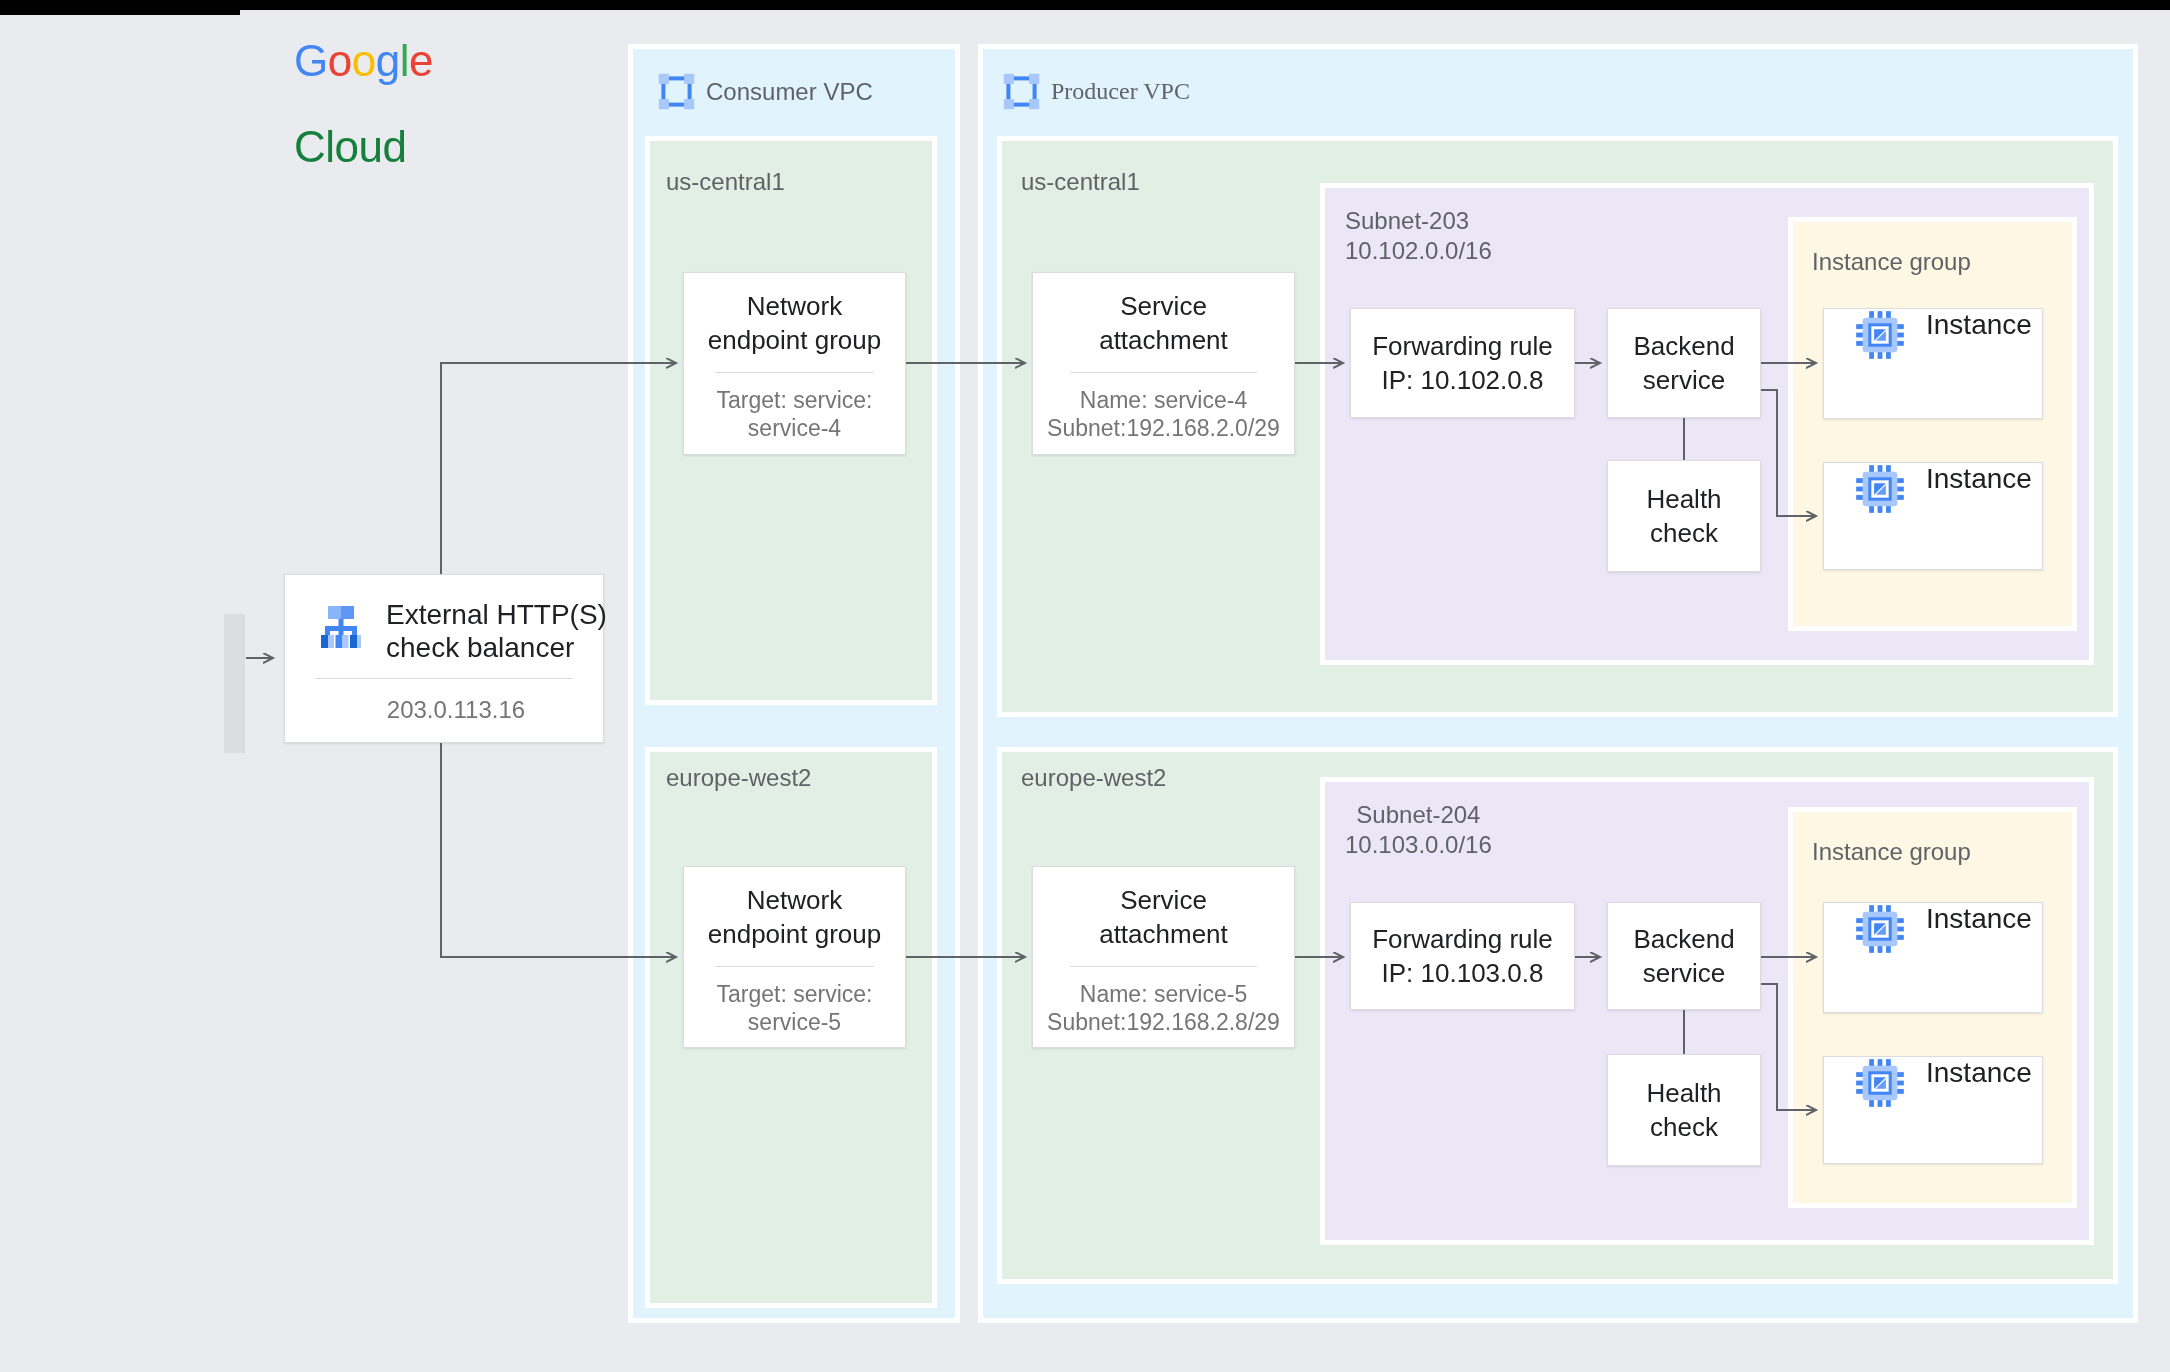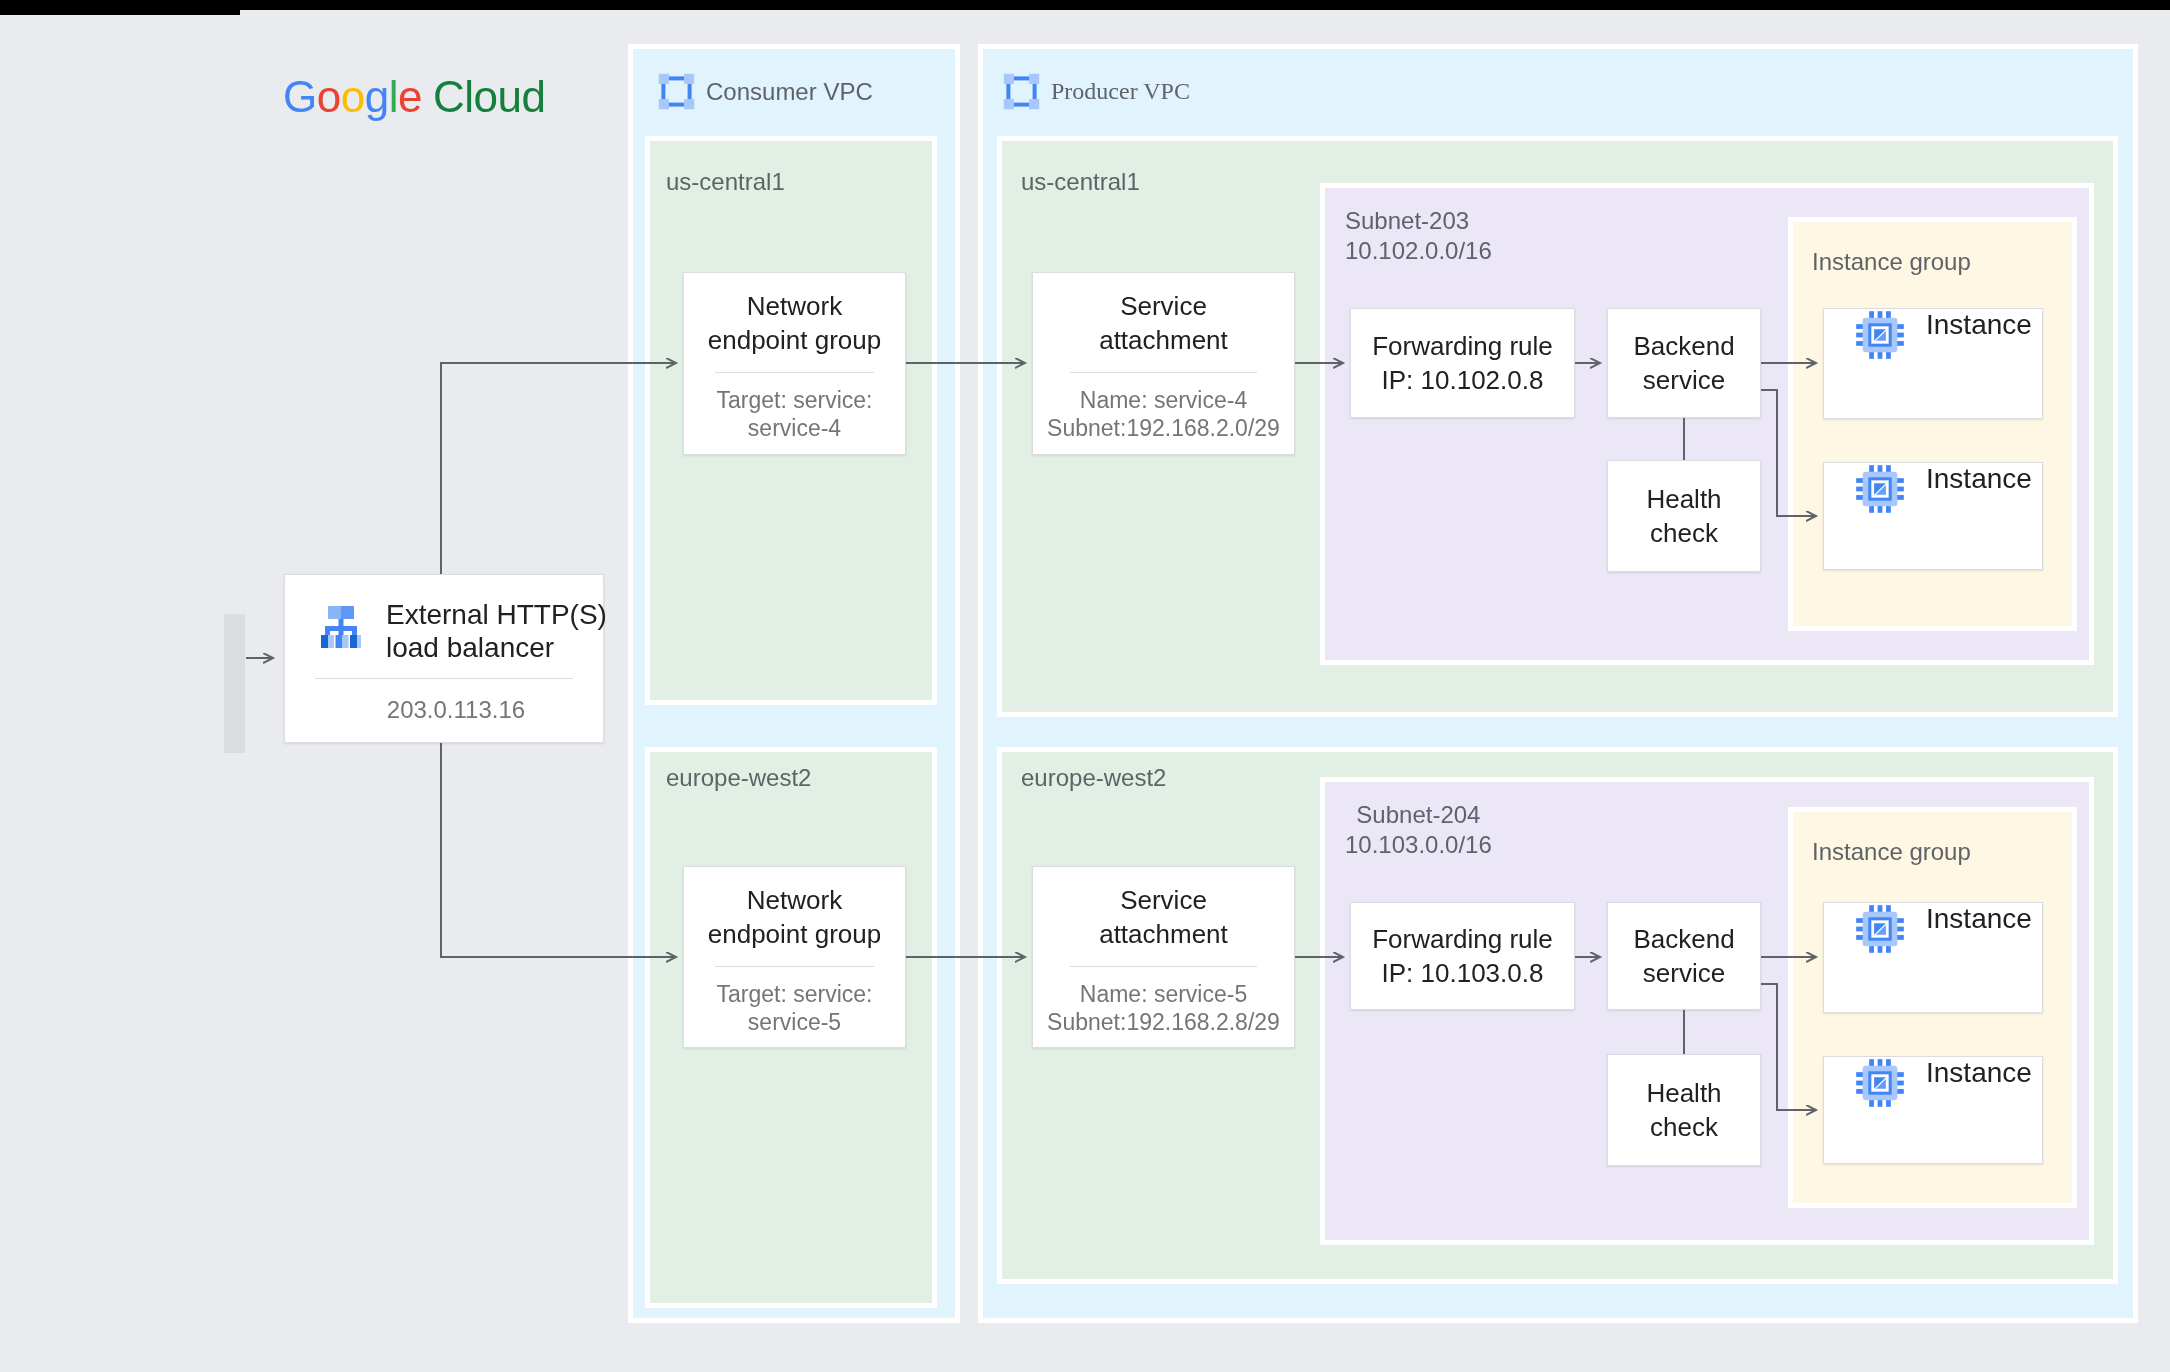--- a/index.html
+++ b/index.html
@@ -16,21 +16,21 @@
   .infobox{display:flex;flex-direction:column;align-items:center;padding-top:16px;}
   .box-title{font-size:26px;line-height:34px;color:#202124;text-align:center;white-space:nowrap;}
   .box-sub{font-size:23px;line-height:28px;color:#757575;text-align:center;white-space:nowrap;}
   .divider{height:1px;background:#DADCE0;width:72%;margin:15px 0 13px 0;}
   .centerbox{display:flex;flex-direction:column;align-items:center;justify-content:center;}
   .instbox{display:flex;padding-left:30px;gap:20px;}
   .inst-label{font-size:28px;color:#202124;}
   .lb-title{font-size:28px;line-height:33px;color:#202124;white-space:nowrap;}
   .lb-ip{font-size:24px;color:#757575;text-align:center;}
   .internet-label{font-size:28px;color:#202124;}
-  .logo{display:flex;align-items:baseline;font-size:44px;letter-spacing:-0.5px;}
+  .logo{display:flex;align-items:baseline;font-size:44px;letter-spacing:-0.5px;flex-direction:column;}
   .logo .suffix{color:#15803d;margin-left:11px;margin-top:36px;}
   .topbar{background:#000000;}
   svg.overlay{position:absolute;left:0;top:0;pointer-events:none;}
 </style>
 </head>
 <body>
 
 <svg width="0" height="0" style="position:absolute">
   <defs>
     <symbol id="icon-vpc" viewBox="0 0 24 24">
@@ -135,21 +135,21 @@
   <div class="abs zone-label" style="left:1812px;top:838px;">Instance group</div>
 
   <div class="abs" style="left:224px;top:614px;width:21px;height:139px;background:#DBDDE0;"></div>
 
   <div class="abs wbox" style="left:284px;top:574px;width:320px;height:169px;">
     <svg class="abs" style="left:31px;top:28px;" width="50" height="50">
         <use href="#icon-lb"></use>
       </svg>
     <div class="abs lb-title" style="left:101px;top:23px;">
       <div>External HTTP(S)</div>
-      <div>load balancer</div>
+      <div>check balancer</div>
     </div>
     <div class="abs" style="left:30px;top:103px;width:258px;height:1px;background:#DADCE0;"></div>
     <div class="abs lb-ip" style="left:0;top:121px;width:100%;padding-left:12px;">203.0.113.16</div>
   </div>
 
   <div class="abs wbox infobox" style="left:683px;top:272px;width:223px;height:183px;">
     <div class="box-title">Network</div>
     <div class="box-title">endpoint group</div>
     <div class="divider"></div>
     <div class="box-sub">Target: service:</div>

